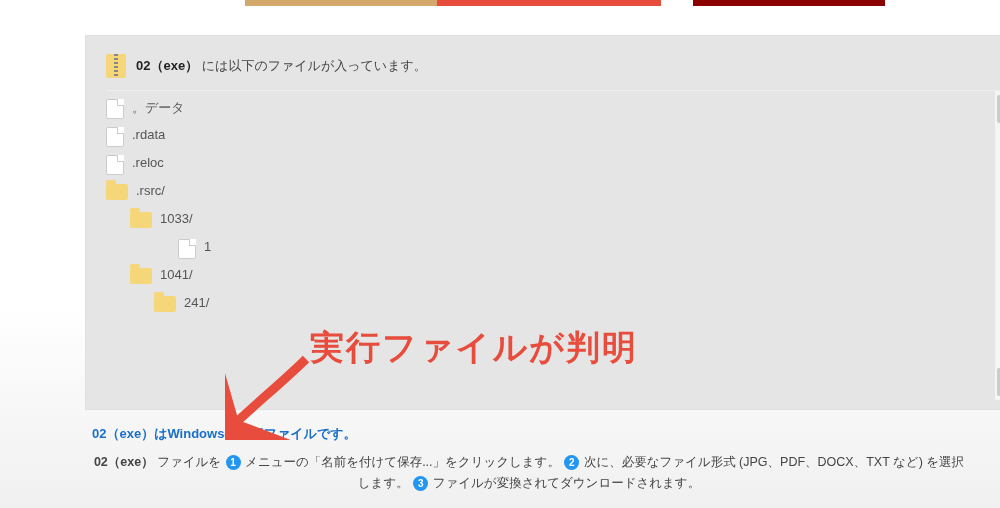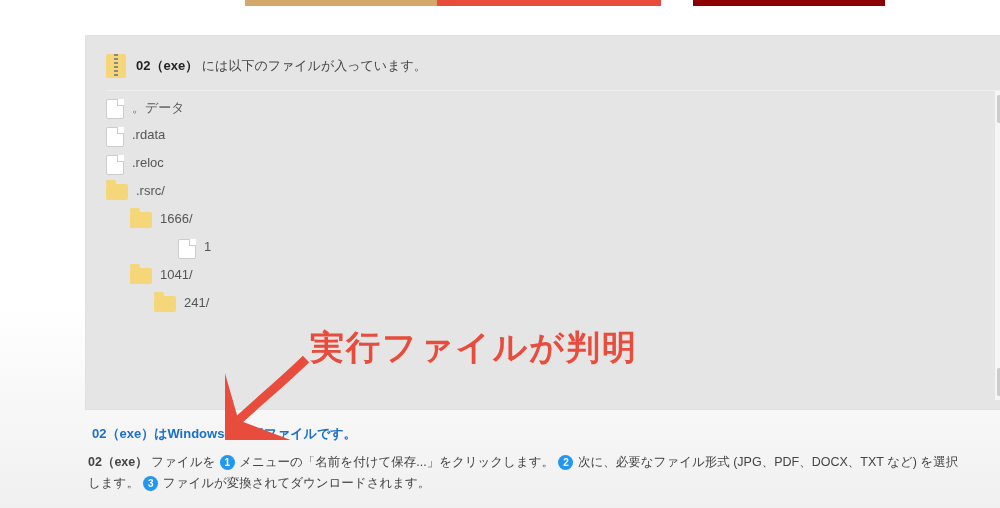--- a/index.html
+++ b/index.html
@@ -139,20 +139,21 @@
     color: #1a6fc9;
   }
   .instructions {
     position: absolute;
     top: 452px;
     left: 88px;
     right: 30px;
     font-size: 12.5px;
     color: #444;
     line-height: 1.7;
+    text-align: center;
   }
   .num-badge {
     display: inline-flex;
     width: 15px;
     height: 15px;
     background: #2196f3;
     color: #fff;
     border-radius: 50%;
     font-size: 10px;
     align-items: center;
@@ -209,21 +210,21 @@
       <div class="tree-row indent-0">
         <div class="file-icon"></div>
         <span>.reloc</span>
       </div>
       <div class="tree-row indent-0">
         <div class="folder-icon"></div>
         <span>.rsrc/</span>
       </div>
       <div class="tree-row indent-1">
         <div class="folder-icon"></div>
-        <span>1666/</span>
+        <span>1033/</span>
       </div>
       <div class="tree-row indent-3">
         <div class="file-icon"></div>
         <span>1</span>
       </div>
       <div class="tree-row indent-1">
         <div class="folder-icon"></div>
         <span>1041/</span>
       </div>
       <div class="tree-row indent-2">

